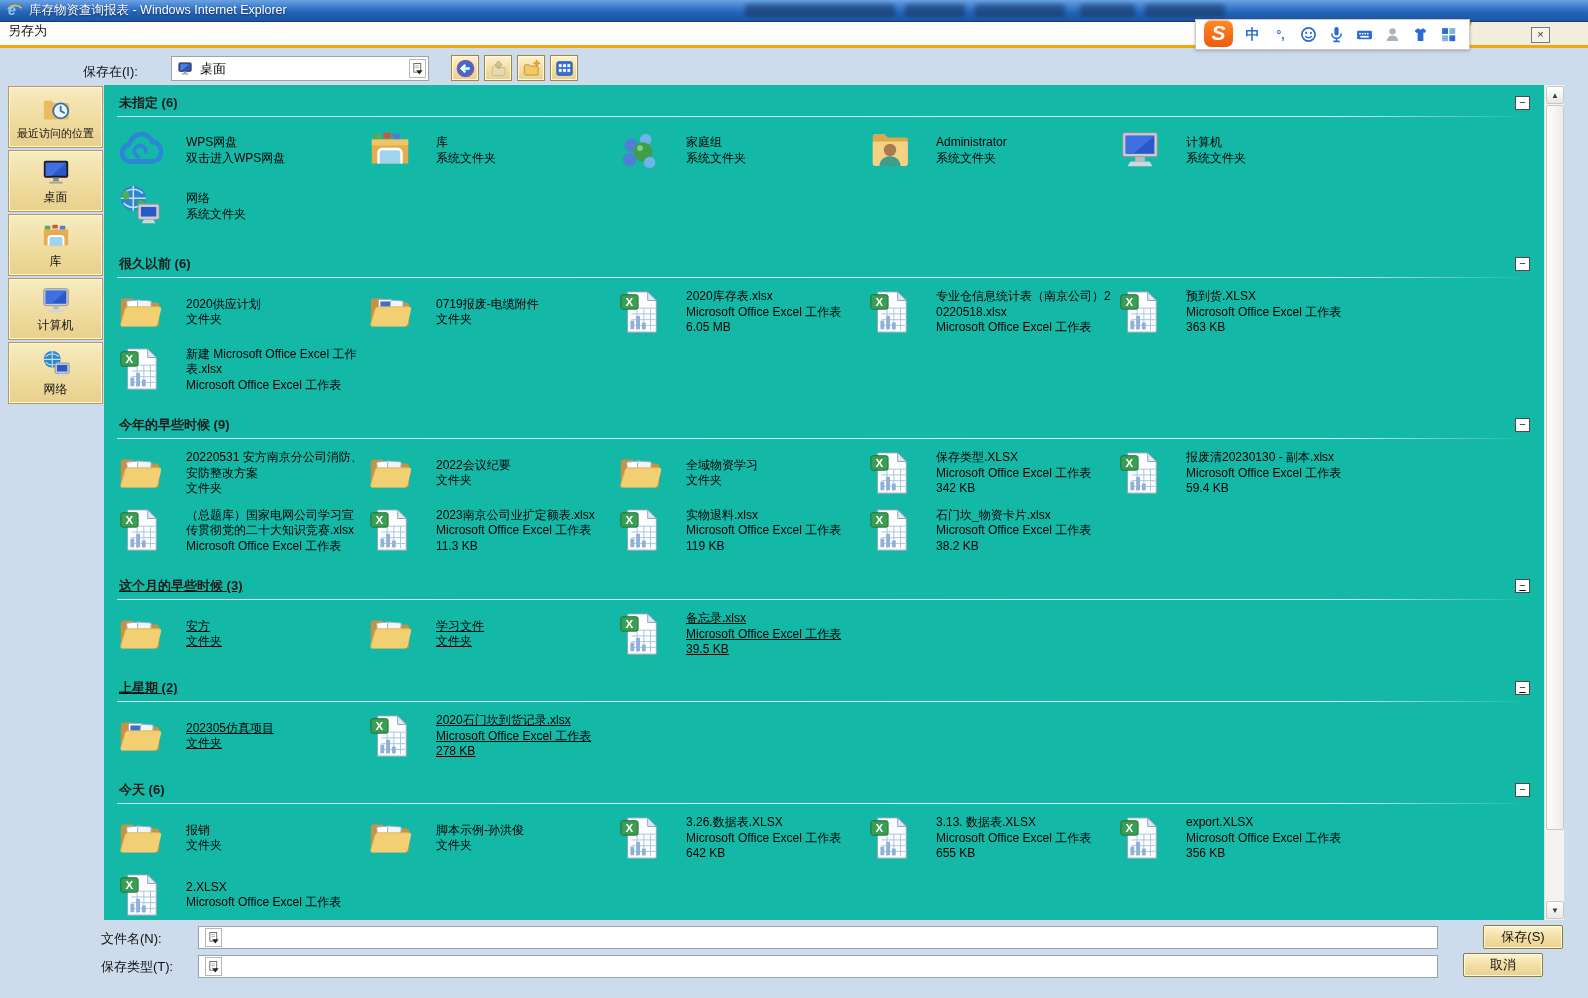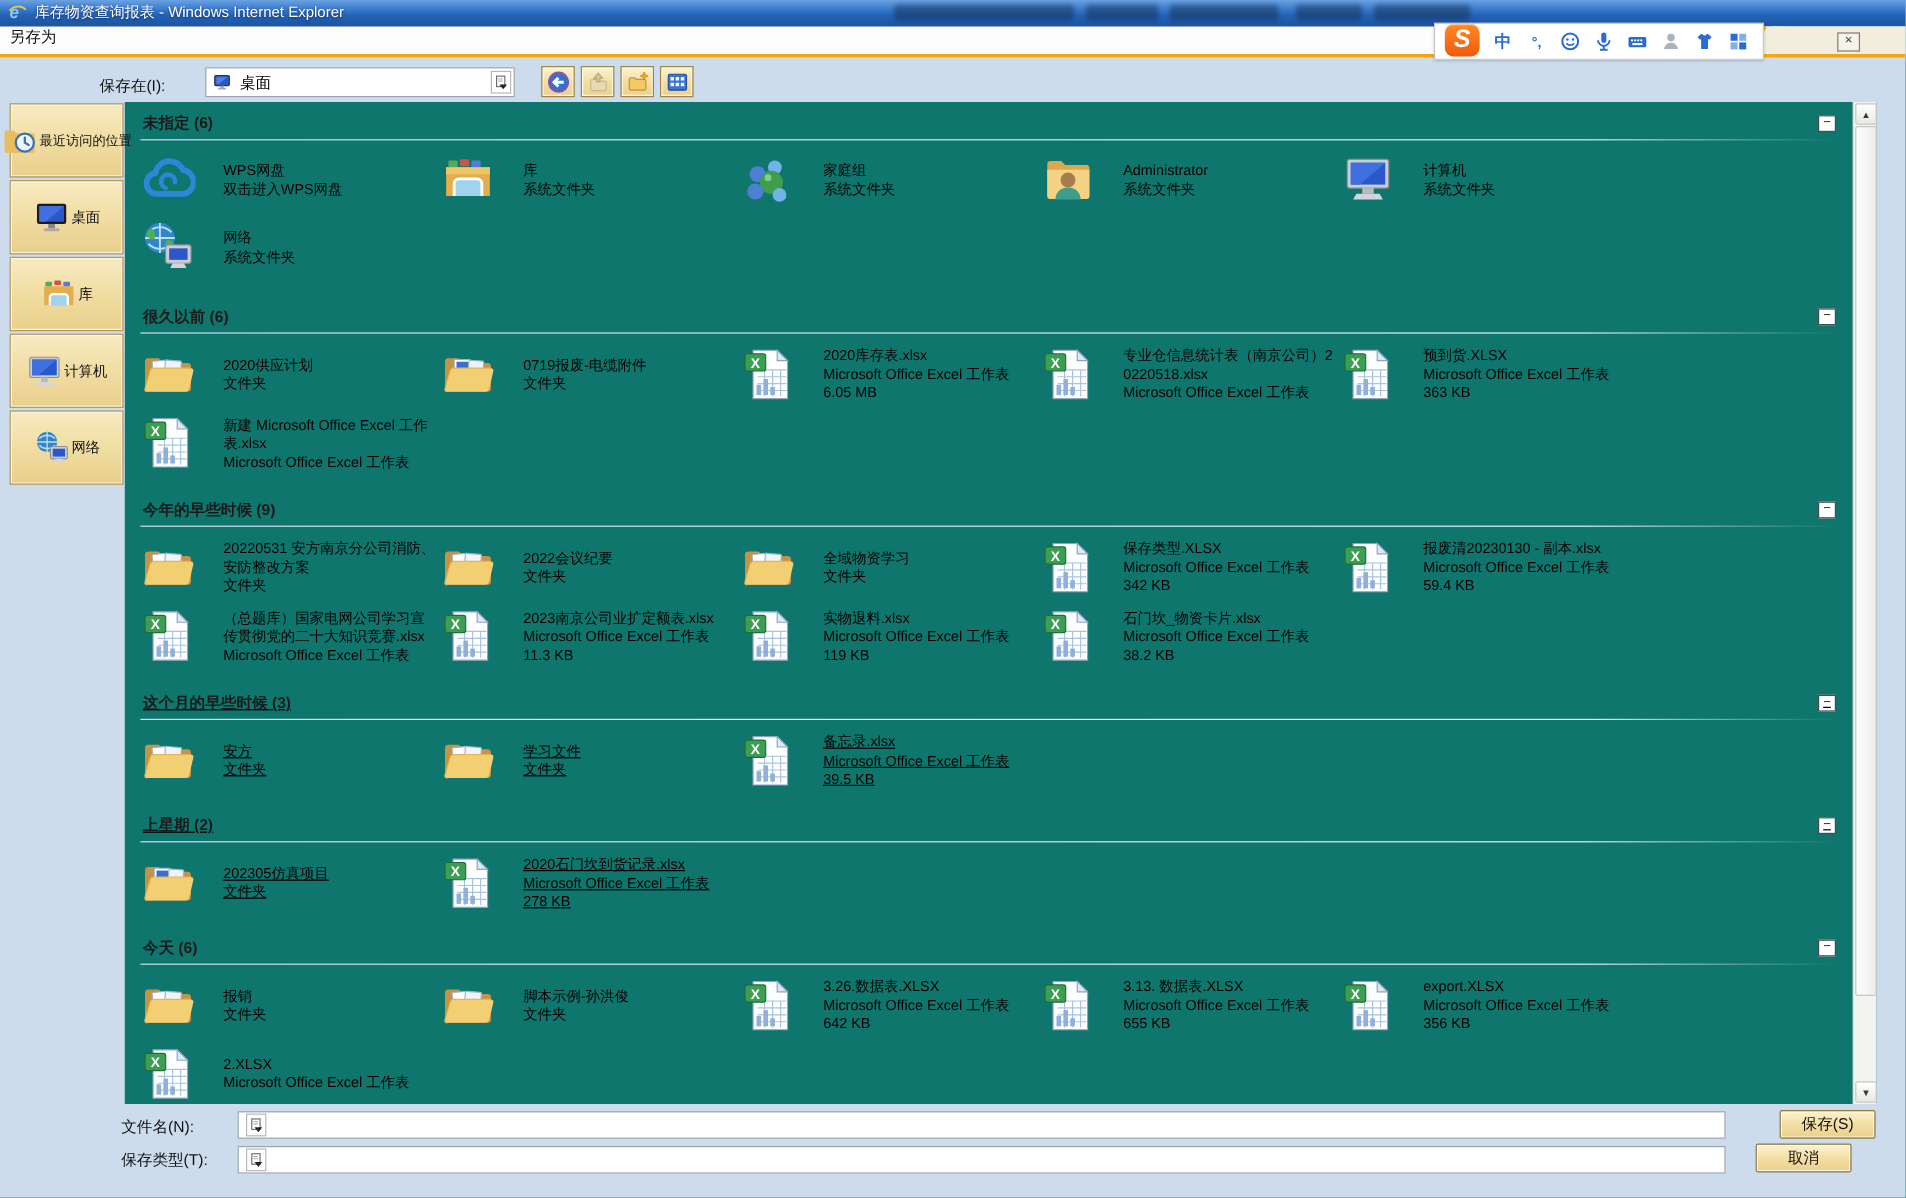--- a/index.html
+++ b/index.html
@@ -46,26 +46,26 @@
   .drop-btn svg { width:11px; height:13px; }
   .navbtns { display:flex; gap:5px; margin-left:22px; }
   .navbtn { width:28px; height:26px; border:1px solid #a08648; background:linear-gradient(180deg,#fdf3cf,#f3dfa4 50%,#ead08c);
     display:flex; align-items:center; justify-content:center; box-shadow:inset 0 0 0 1px #fff8e2; }
   .navbtn svg { width:19px; height:19px; }
 
   
   .sidebar { position:absolute; top:86px; left:8px; width:95px; z-index:1; }
   .side-btn { width:95px; height:62px; margin-bottom:2px; border:1px solid #b59a58;
     background:linear-gradient(180deg,#f8ebc2,#f0dca0 55%,#e8cf8c);
-    box-shadow:inset 0 0 0 1px #fdf6dd; display:flex; flex-direction:row; align-items:center; justify-content:center; gap:2px; }
+    box-shadow:inset 0 0 0 1px #fdf6dd; display:flex; flex-direction:column; align-items:center; justify-content:center; gap:2px; }
   .side-btn svg { width:30px; height:30px; }
   .side-lbl { font-size:12px; color:#111; white-space:nowrap; }
 
   
-  .filelist { position:absolute; top:85px; left:104px; width:1460px; height:835px; background:#0f766e;
+  .filelist { position:absolute; top:85px; left:104px; width:1460px; height:835px; background:#14b8a6;
     overflow:hidden; padding:3px 34px 0 13px; z-index:0; }
   .group { margin-bottom:9px; }
   .g1,.g2,.g3 { min-height:152px; } .g4,.g5 { min-height:93px;text-decoration:underline; }
   .grp-hdr { display:flex; align-items:center; padding:6px 0 3px 2px; }
   .grp-lbl { font-size:13px; font-weight:bold; color:#1a1a1a; }
   .grp-collapse { margin-left:auto; width:15px; height:14px; border:1px solid #4a4a4a; background:#fff;
     font-size:11px; line-height:11px; text-align:center; color:#222; cursor:default; }
   .grp-rule { height:1px; background:linear-gradient(90deg,#ccdcec,#e4eefa 85%,rgba(255,255,255,0)); margin:1px 0 5px; }
   .grp-items { display:flex; flex-wrap:wrap; }
   .file-item { width:250px; min-height:56px; padding:5px 4px 5px 0; display:flex; gap:23px; align-items:center; }

